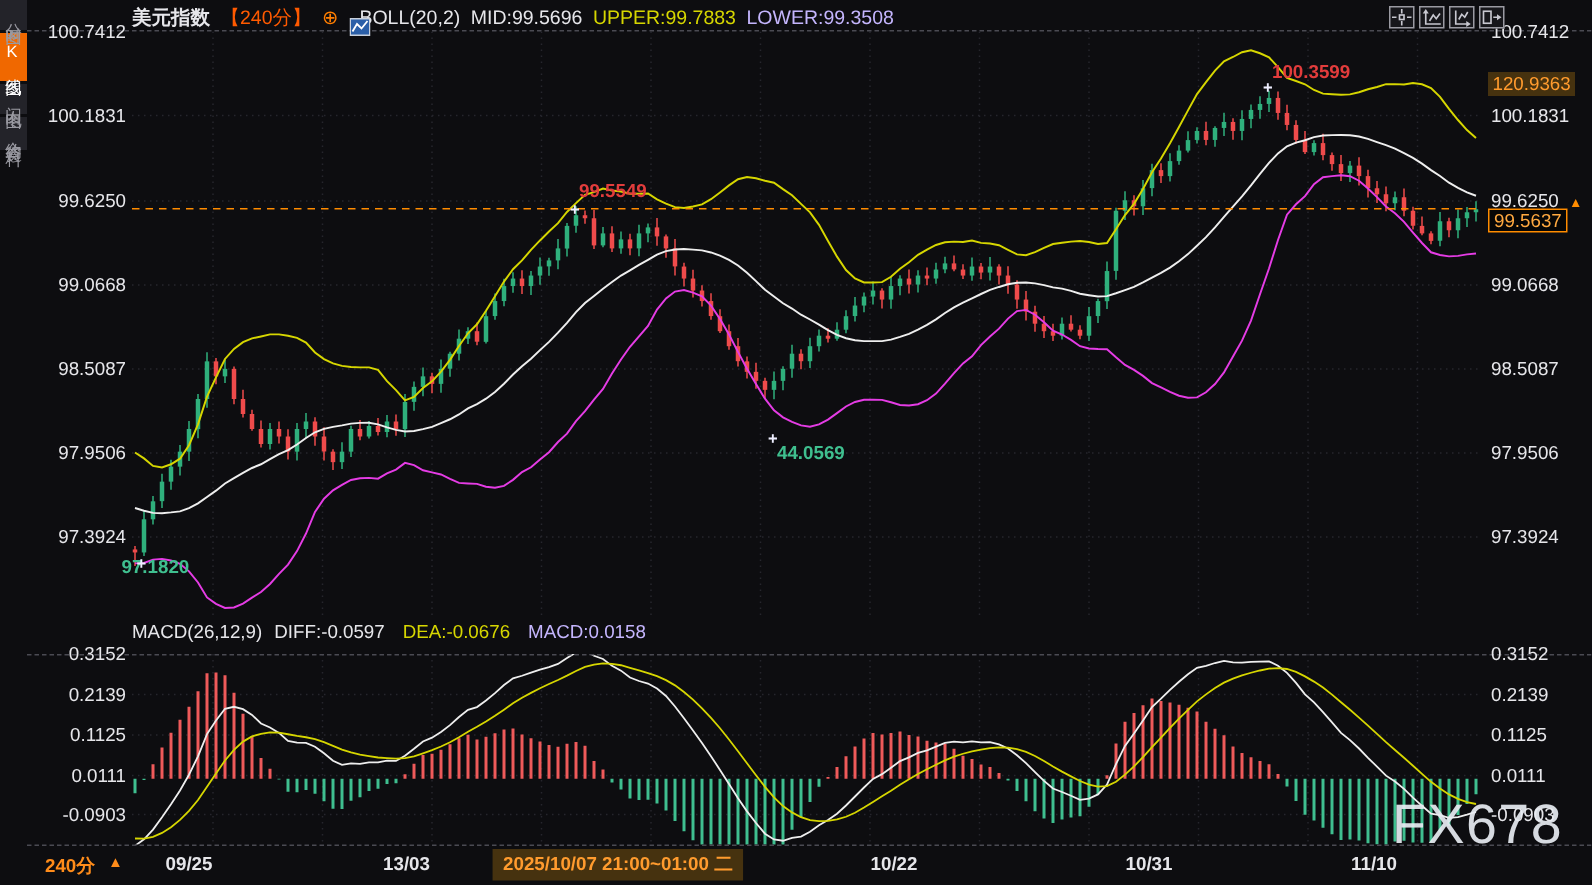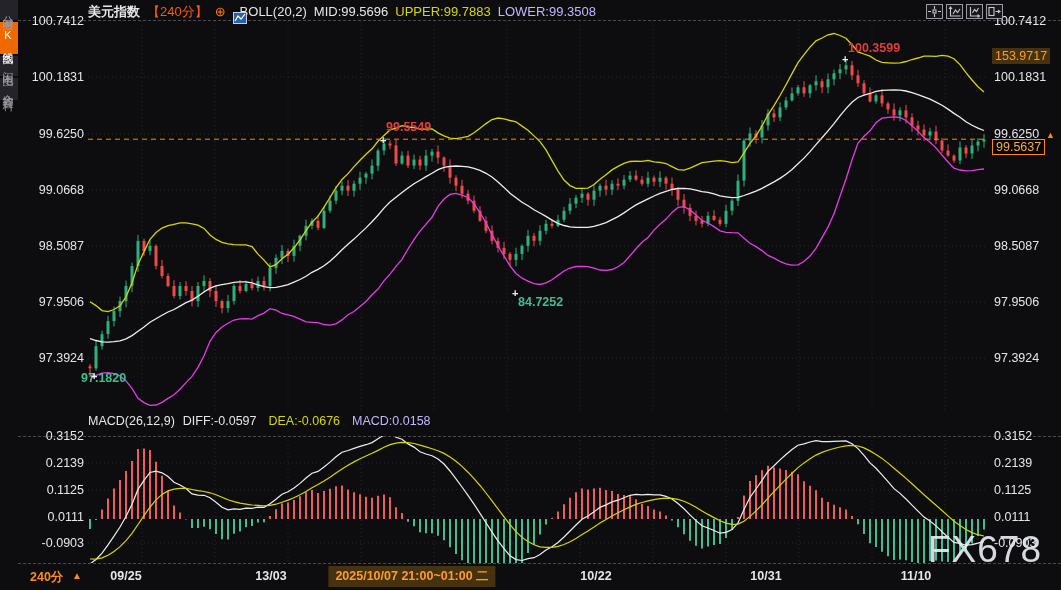--- a/index.html
+++ b/index.html
@@ -597,21 +597,21 @@
     <line x1="866" x2="866" y1="83.1" y2="125.6" stroke="#3fbf8f" stroke-width="2"></line>
     <line x1="872" x2="872" y1="83.1" y2="118.8" stroke="#3fbf8f" stroke-width="2"></line>
     <line x1="878" x2="878" y1="83.1" y2="114.5" stroke="#3fbf8f" stroke-width="2"></line>
     <line x1="884" x2="884" y1="83.1" y2="107.4" stroke="#3fbf8f" stroke-width="2"></line>
     <line x1="890" x2="890" y1="83.1" y2="100.0" stroke="#3fbf8f" stroke-width="2"></line>
     <line x1="896" x2="896" y1="83.1" y2="93.5" stroke="#3fbf8f" stroke-width="2"></line>
     <polyline points="2,127.9 8,123.5 14,117.1 20,108.9 26,100.2 32,91.0 38,80.5 44,68.2 50,53.4 56,44.3 62,36.5 68,35.2 74,36.8 80,40.6 86,46.3 92,49.0 98,52.6 104,57.9 110,59.1 116,59.3 122,61.8 128,66.2 134,71.2 140,73.9 146,72.9 152,73.3 158,72.2 164,72.3 170,71.1 176,71.3 182,67.8 188,63.2 194,58.3 200,55.8 206,52.0 212,47.4 218,42.0 224,37.2 230,35.4 236,31.0 242,26.1 248,20.7 254,16.2 260,14.5 266,12.4 272,10.4 278,8.7 284,6.6 290,2.7 296,-1.0 302,-2.4 308,1.2 314,3.3 320,7.9 326,11.1 332,15.7 338,18.0 344,19.7 350,23.0 356,28.0 362,35.0 368,42.8 374,51.0 380,59.3 386,68.1 392,77.3 398,86.7 404,96.1 410,104.9 416,112.7 422,119.8 428,123.6 434,124.5 440,122.6 446,121.7 452,118.5 458,114.1 464,110.7 470,106.5 476,101.0 482,95.0 488,89.0 494,83.3 500,80.1 506,75.8 512,71.4 518,68.9 524,65.9 530,64.2 536,61.8 542,59.3 548,58.4 554,58.9 560,58.3 566,58.9 572,58.8 578,60.3 584,63.0 590,67.5 596,72.8 602,78.8 608,84.6 614,89.7 620,92.0 626,94.5 632,97.2 638,96.4 644,93.6 650,87.0 656,73.4 662,61.3 668,53.0 674,44.3 680,35.4 686,29.8 692,23.9 698,18.5 704,13.5 710,9.2 716,7.9 722,6.0 728,4.6 734,5.6 740,5.7 746,5.3 752,5.1 758,4.9 764,7.8 770,12.6 776,19.3 782,26.9 788,32.3 794,38.8 800,45.6 806,52.6 812,57.4 818,63.0 824,69.2 830,75.1 836,81.1 842,85.0 848,89.9 854,95.7 860,101.2 866,106.4 872,107.4 878,109.2 884,108.7 890,107.1 896,105.2 " fill="none" stroke="#eeeeee" stroke-width="1.2"></polyline>
     <polyline points="2,123.0 8,123.1 14,121.9 20,119.3 26,115.5 32,110.6 38,104.6 44,97.3 50,88.5 56,79.7 62,71.0 68,63.9 74,58.4 80,54.9 86,53.2 92,52.3 98,52.4 104,53.5 110,54.6 116,55.5 122,56.8 128,58.7 134,61.2 140,63.7 146,65.6 152,67.1 158,68.1 164,69.0 170,69.4 176,69.8 182,69.4 188,68.2 194,66.2 200,64.1 206,61.7 212,58.8 218,55.5 224,51.8 230,48.5 236,45.0 242,41.2 248,37.1 254,32.9 260,29.2 266,25.9 272,22.8 278,20.0 284,17.3 290,14.4 296,11.3 302,8.6 308,7.1 314,6.3 320,6.6 326,7.5 332,9.2 338,10.9 344,12.7 350,14.8 356,17.4 362,20.9 368,25.3 374,30.4 380,36.2 386,42.6 392,49.5 398,57.0 404,64.8 410,72.8 416,80.8 422,88.6 428,95.6 434,101.4 440,105.6 446,108.8 452,110.8 458,111.4 464,111.3 470,110.3 476,108.5 482,105.8 488,102.4 494,98.6 500,94.9 506,91.1 512,87.1 518,83.5 524,80.0 530,76.8 536,73.8 542,70.9 548,68.4 554,66.5 560,64.9 566,63.7 572,62.7 578,62.2 584,62.4 590,63.4 596,65.3 602,68.0 608,71.3 614,75.0 620,78.4 626,81.6 632,84.7 638,87.1 644,88.4 650,88.1 656,85.2 662,80.4 668,74.9 674,68.8 680,62.1 686,55.7 692,49.3 698,43.1 704,37.2 710,31.6 716,26.9 722,22.7 728,19.1 734,16.4 740,14.2 746,12.5 752,11.0 758,9.8 764,9.4 770,10.0 776,11.9 782,14.9 788,18.4 794,22.4 800,27.1 806,32.2 812,37.2 818,42.4 824,47.8 830,53.2 836,58.8 842,64.0 848,69.2 854,74.5 860,79.9 866,85.2 872,89.6 878,93.6 884,96.6 890,98.7 896,100.0 " fill="none" stroke="#d6d600" stroke-width="1.2"></polyline>
   </svg>
 
-<div class="axis-hl" style="top:48px;">153.9717</div>
+<div class="axis-hl" style="top:48px;">120.9363</div>
 <div class="price-box" style="top:139px;">99.5637</div>
 <div class="axis-arrow" style="top:130px;">▲</div>
 
 <div id="macd-row">
   <span class="c-white">MACD(26,12,9)</span>
   <span class="c-white" style="margin-left:-4px;">DIFF:-0.0597</span>
   <span class="c-yellow">DEA:-0.0676</span>
   <span class="c-magenta">MACD:0.0158</span>
 </div>
 
@@ -647,16 +647,16 @@
 <div class="ylab right" style="top: 536px;">-0.0903</div>
 <div class="xlab" style="left: 126px;">09/25</div>
 <div class="xlab" style="left: 271px;">13/03</div>
 <div class="xlab" style="left: 596px;">10/22</div>
 <div class="xlab" style="left: 766px;">10/31</div>
 <div class="xlab" style="left: 916px;">11/10</div>
 <div class="ann c-green" style="left: 81px; top: 371px; text-align: center;">97.1820</div>
 <div class="pmark" style="left: 91px; top: 370px;">+</div>
 <div class="ann c-red" style="left: 386px; top: 120px;">99.5549</div>
 <div class="pmark" style="left: 380px; top: 134px;">+</div>
-<div class="ann c-green" style="left: 518px; top: 295px;">84.7252</div>
+<div class="ann c-green" style="left: 518px; top: 295px;">44.0569</div>
 <div class="pmark" style="left: 512px; top: 287px;">+</div>
 <div class="ann c-red" style="left: 848px; top: 41px;">100.3599</div>
 <div class="pmark" style="left: 842px; top: 53px;">+</div>
 
 </body></html>

